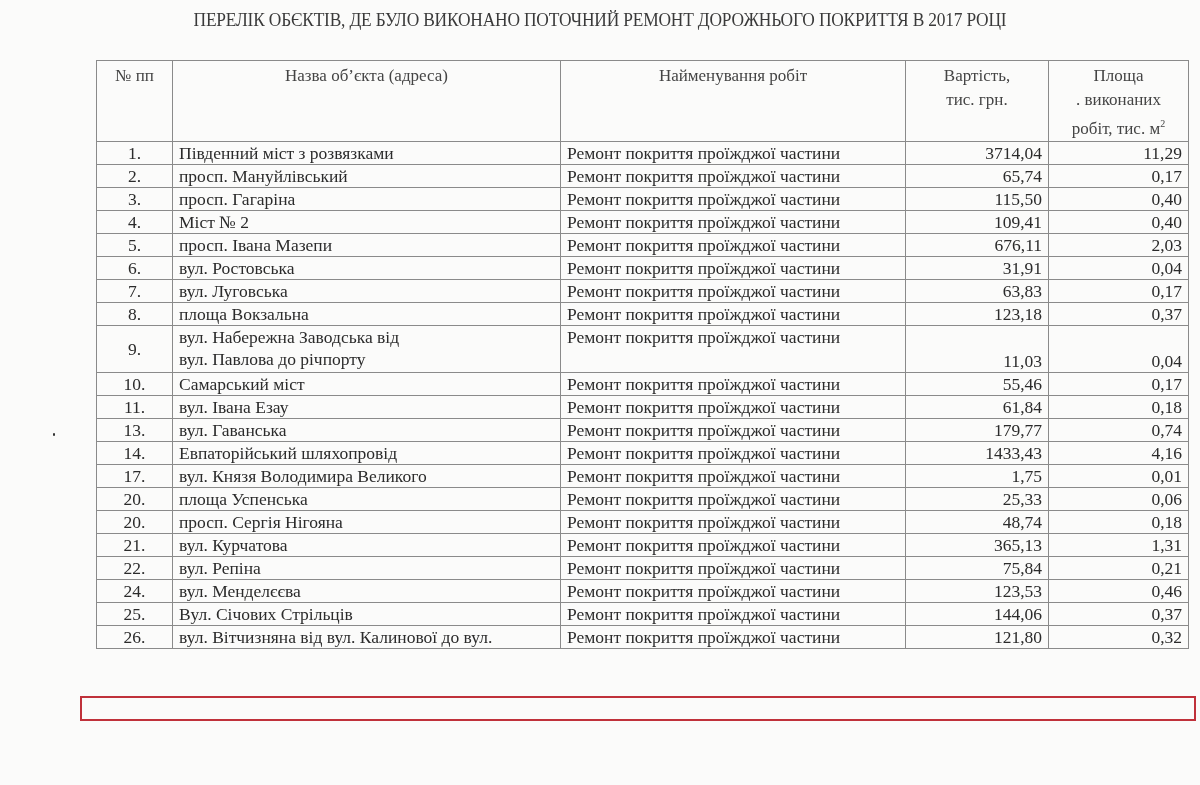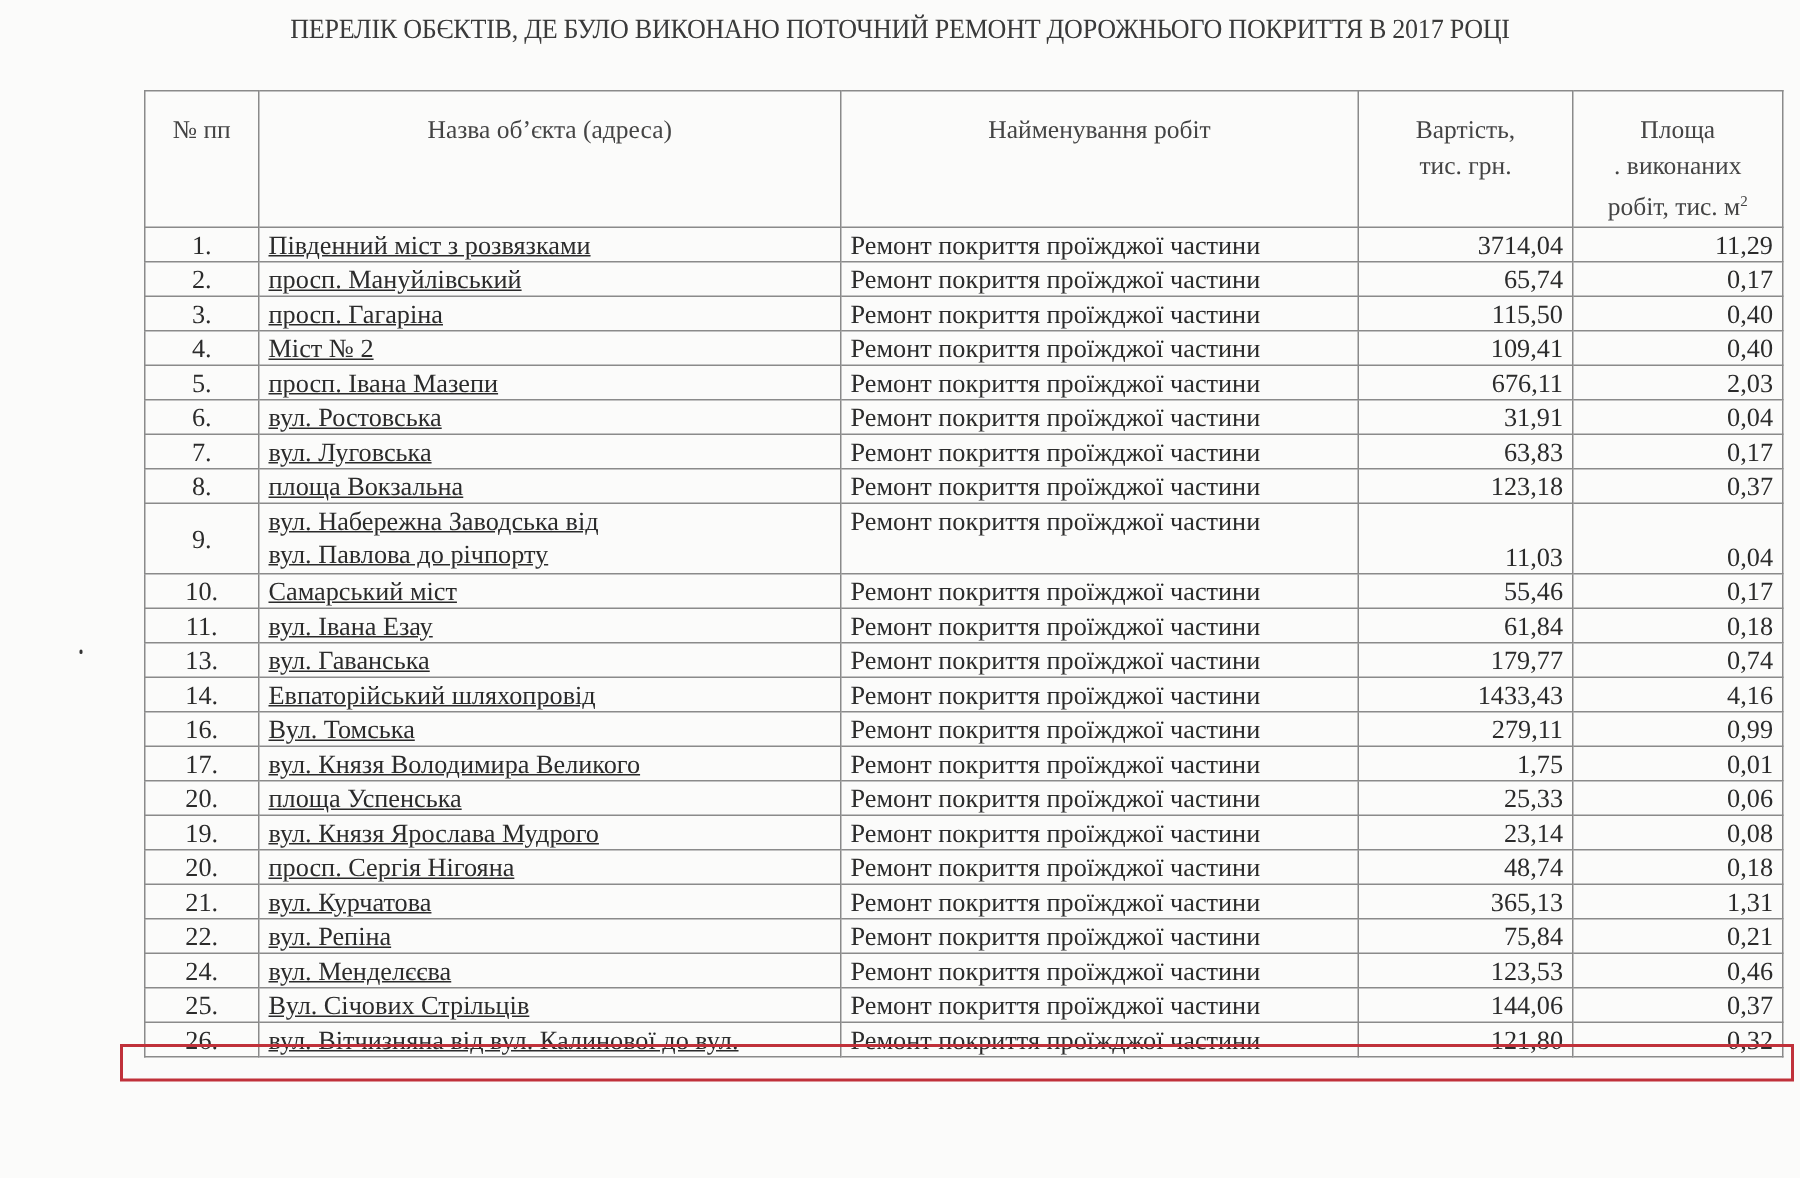--- a/index.html
+++ b/index.html
@@ -13,30 +13,30 @@
     transform:scaleX(0.94); transform-origin:center;
   }
   table.t {
     position:absolute; left:96px; top:60px; width:1092px;
     border-collapse:collapse; table-layout:fixed; font-size:17.5px;
   }
   table.t td, table.t th {
     border:1px solid #8a8a8a; padding:0 6px; line-height:22px; height:22px;
     white-space:nowrap; overflow:hidden; font-weight:normal; vertical-align:top;
   }
-  table.t th { vertical-align:top; text-align:center; color:#444; font-size:17px; line-height:24px; padding-top:14px; }
+  table.t th { vertical-align:top; text-align:center; color:#444; font-size:17px; line-height:24px; padding-top:3px; }
   th.h1 { text-align:left; }
   col.c1 { width:76px; }
   col.c2 { width:388px; }
   col.c3 { width:345px; }
   col.c4 { width:143px; }
   col.c5 { width:140px; }
   td.num { text-align:center; padding-left:0; }
   td.cost, td.area { text-align:right; }
-  td.name { padding-left:10px;text-decoration:underline; }
+  td.name { padding-left:10px; }
   td.work { padding-left:10px; }
   tr.tall td { height:46px; }
   tr.tall td.cost, tr.tall td.area { vertical-align:bottom; }
   tr.tall td.num { vertical-align:middle; }
   sup { font-size:10px; }
   .hl-box {
     position:absolute; left:80px; top:696px; width:1116px; height:25px;
     border:2px solid #c0313a; box-sizing:border-box; pointer-events:none;
   }
   .speck { position:absolute; width:2px; height:3px; background:#333; border-radius:1px; }
@@ -159,48 +159,34 @@
         <td class="area">0,74</td>
       </tr>
       <tr>
         <td class="num">14.</td>
         <td class="name">Евпаторійський шляхопровід</td>
         <td class="work">Ремонт покриття проїжджої частини</td>
         <td class="cost">1433,43</td>
         <td class="area">4,16</td>
       </tr>
       <tr>
-        <td class="num">16.</td>
-        <td class="name">Вул. Томська</td>
-        <td class="work">Ремонт покриття проїжджої частини</td>
-        <td class="cost">279,11</td>
-        <td class="area">0,99</td>
-      </tr>
-      <tr>
         <td class="num">17.</td>
         <td class="name">вул. Князя Володимира Великого</td>
         <td class="work">Ремонт покриття проїжджої частини</td>
         <td class="cost">1,75</td>
         <td class="area">0,01</td>
       </tr>
       <tr>
         <td class="num">20.</td>
         <td class="name">площа Успенська</td>
         <td class="work">Ремонт покриття проїжджої частини</td>
         <td class="cost">25,33</td>
         <td class="area">0,06</td>
       </tr>
       <tr>
-        <td class="num">19.</td>
-        <td class="name">вул. Князя Ярослава Мудрого</td>
-        <td class="work">Ремонт покриття проїжджої частини</td>
-        <td class="cost">23,14</td>
-        <td class="area">0,08</td>
-      </tr>
-      <tr>
         <td class="num">20.</td>
         <td class="name">просп. Сергія Нігояна</td>
         <td class="work">Ремонт покриття проїжджої частини</td>
         <td class="cost">48,74</td>
         <td class="area">0,18</td>
       </tr>
       <tr>
         <td class="num">21.</td>
         <td class="name">вул. Курчатова</td>
         <td class="work">Ремонт покриття проїжджої частини</td>

